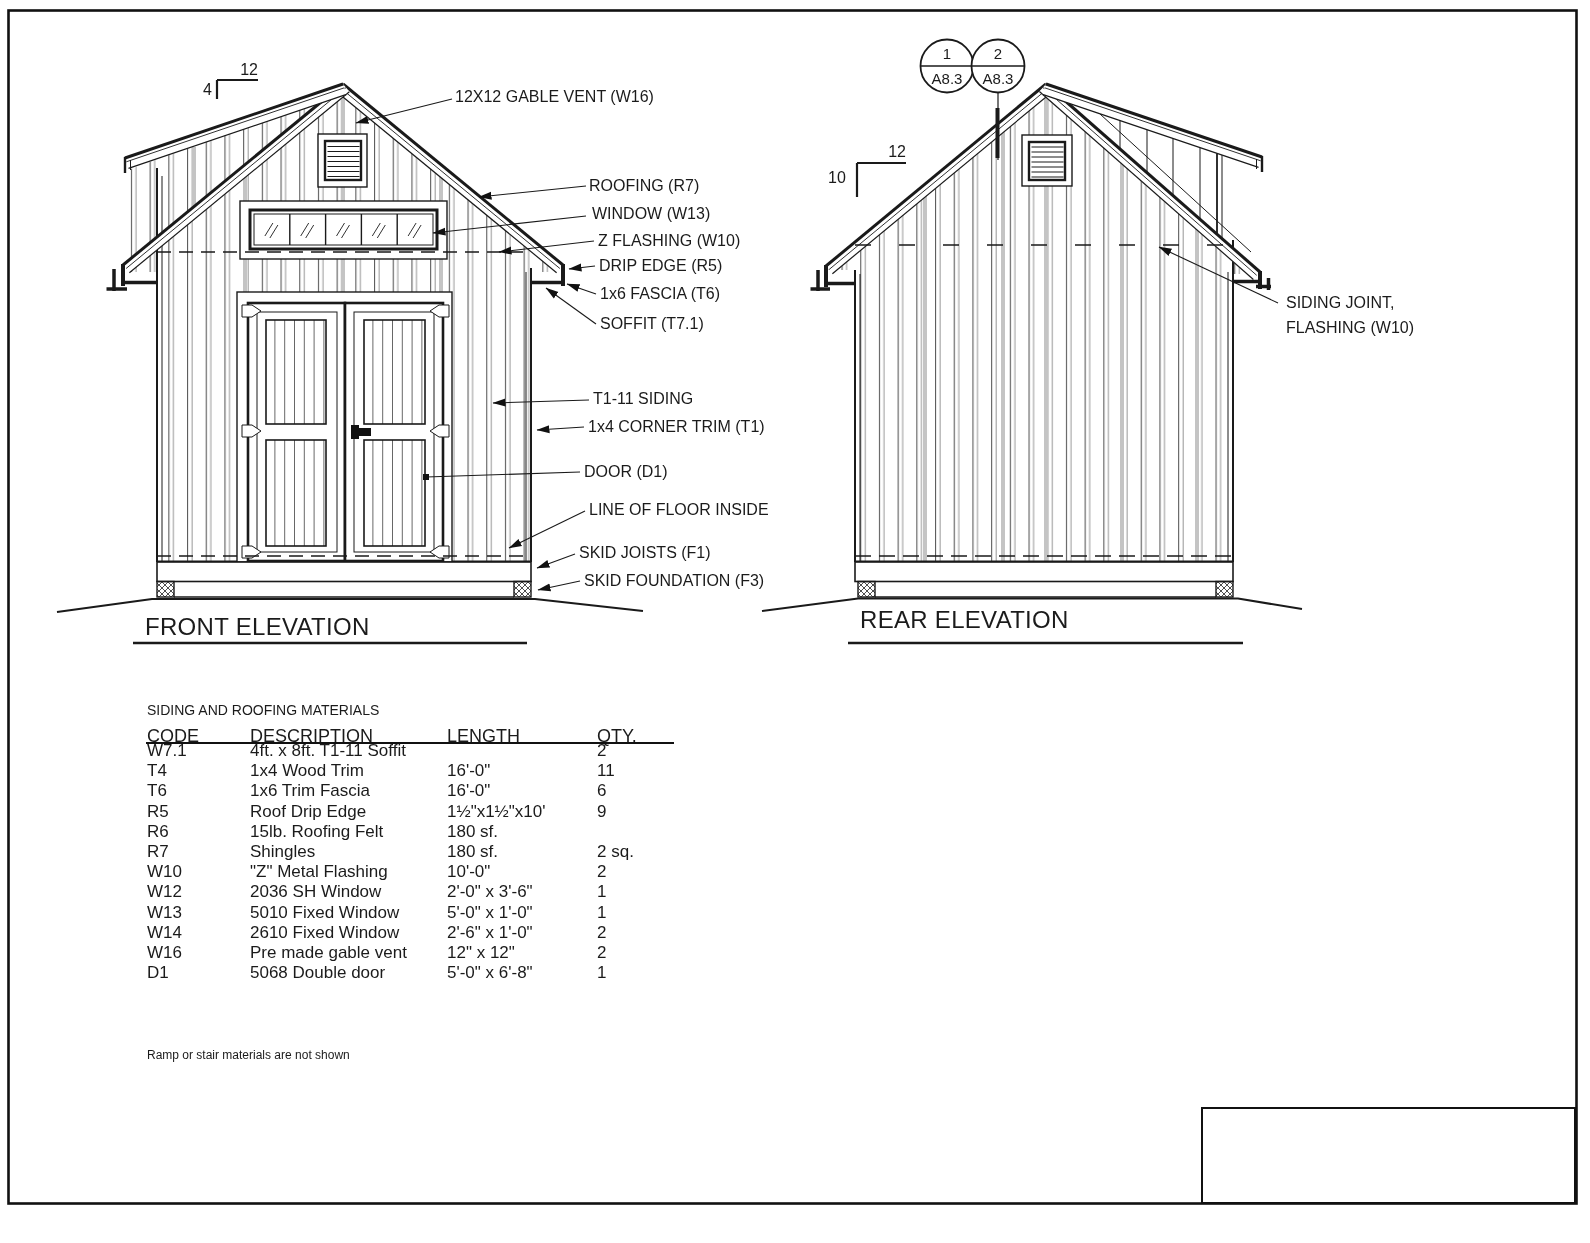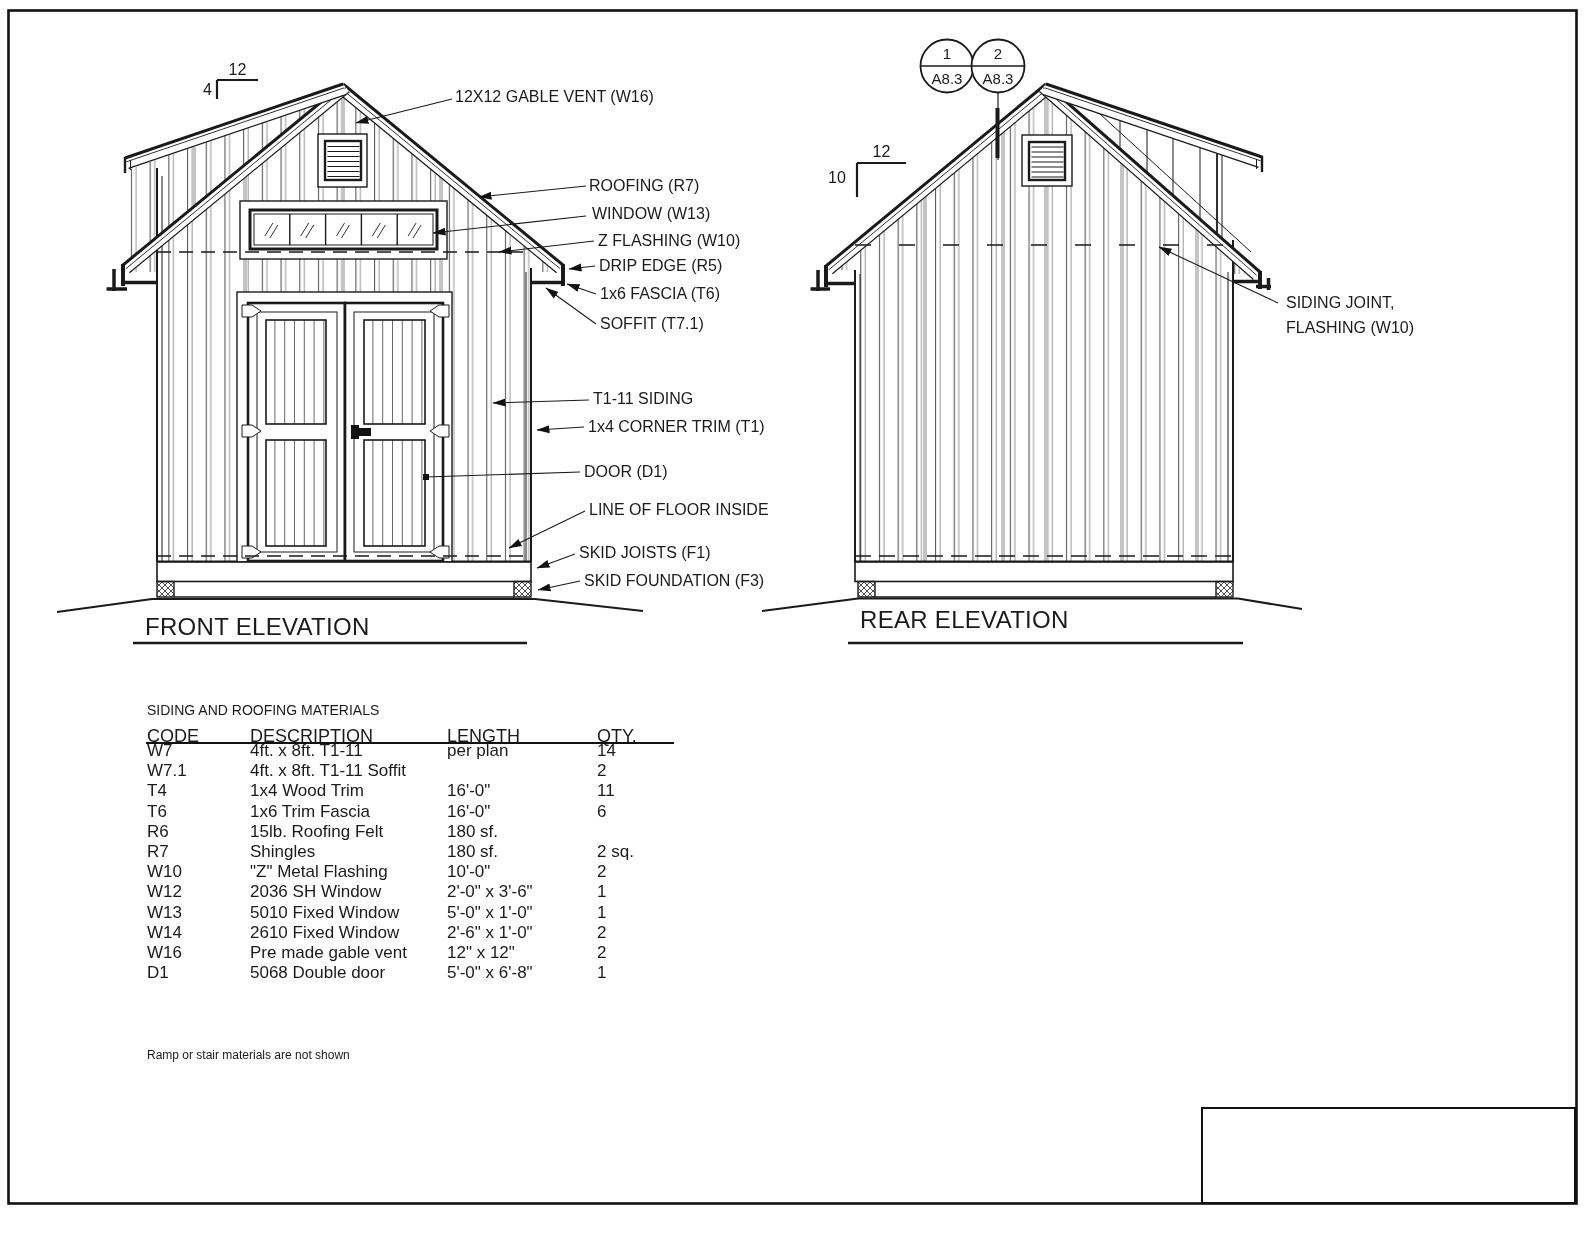--- a/index.html
+++ b/index.html
@@ -2,21 +2,21 @@
 <html><head>
 <meta charset="utf-8">
 <style>
   html,body{margin:0;padding:0;background:#fff}
   #sheet{position:relative;width:1590px;height:1243px;background:#fff;
          font-family:"Liberation Sans",sans-serif;color:#1b1b1b;overflow:hidden}
   svg.art{position:absolute;left:0;top:0;width:1590px;height:1243px}
   .txt{position:absolute;white-space:nowrap;transform:translateY(-50%);line-height:1.05}
   .lb{font-size:16px}
   .ttl{font-size:24px;letter-spacing:.3px}
-  .slope{font-size:16px;text-align:center}
+  .slope{font-size:16px;text-align:right}
   .co{font-size:15px;text-align:center}
   
   .tbl-title{font-size:14px}
   .thead,.trow{display:grid;grid-template-columns:103px 197px 150px 77px}
   .thead{position:absolute;left:147px;top:726px;font-size:18px}
   .tbl-rule{position:absolute;left:146px;top:742px;width:528px;border-top:2.4px solid #111}
   .trows{position:absolute;left:147px;top:741px;font-size:17px}
   .trow{height:20.2px;align-items:center}
   .tcell{overflow:visible}
   .note{font-size:12px}
@@ -277,44 +277,44 @@
   <div class="txt tbl-title" style="left:147px;top:710px">SIDING AND ROOFING MATERIALS</div>
   <div class="thead">
     <div class="tcell">CODE</div>
     <div class="tcell">DESCRIPTION</div>
     <div class="tcell">LENGTH</div>
     <div class="tcell">QTY.</div>
   </div>
   <div class="tbl-rule"></div>
   <div class="trows">
         <div class="trow">
-          <div class="tcell">W7</div>
-          <div class="tcell">4ft. x 8ft. T1-11</div>
-          <div class="tcell">per plan</div>
-          <div class="tcell">14</div>
-        </div>
-        <div class="trow">
           <div class="tcell">W7.1</div>
           <div class="tcell">4ft. x 8ft. T1-11 Soffit</div>
           <div class="tcell"></div>
           <div class="tcell">2</div>
         </div>
         <div class="trow">
           <div class="tcell">T4</div>
           <div class="tcell">1x4 Wood Trim</div>
           <div class="tcell">16'-0"</div>
           <div class="tcell">11</div>
         </div>
         <div class="trow">
           <div class="tcell">T6</div>
           <div class="tcell">1x6 Trim Fascia</div>
           <div class="tcell">16'-0"</div>
           <div class="tcell">6</div>
         </div>
         <div class="trow">
+          <div class="tcell">R5</div>
+          <div class="tcell">Roof Drip Edge</div>
+          <div class="tcell">1½"x1½"x10'</div>
+          <div class="tcell">9</div>
+        </div>
+        <div class="trow">
           <div class="tcell">R6</div>
           <div class="tcell">15lb. Roofing Felt</div>
           <div class="tcell">180 sf.</div>
           <div class="tcell"></div>
         </div>
         <div class="trow">
           <div class="tcell">R7</div>
           <div class="tcell">Shingles</div>
           <div class="tcell">180 sf.</div>
           <div class="tcell">2 sq.</div>

